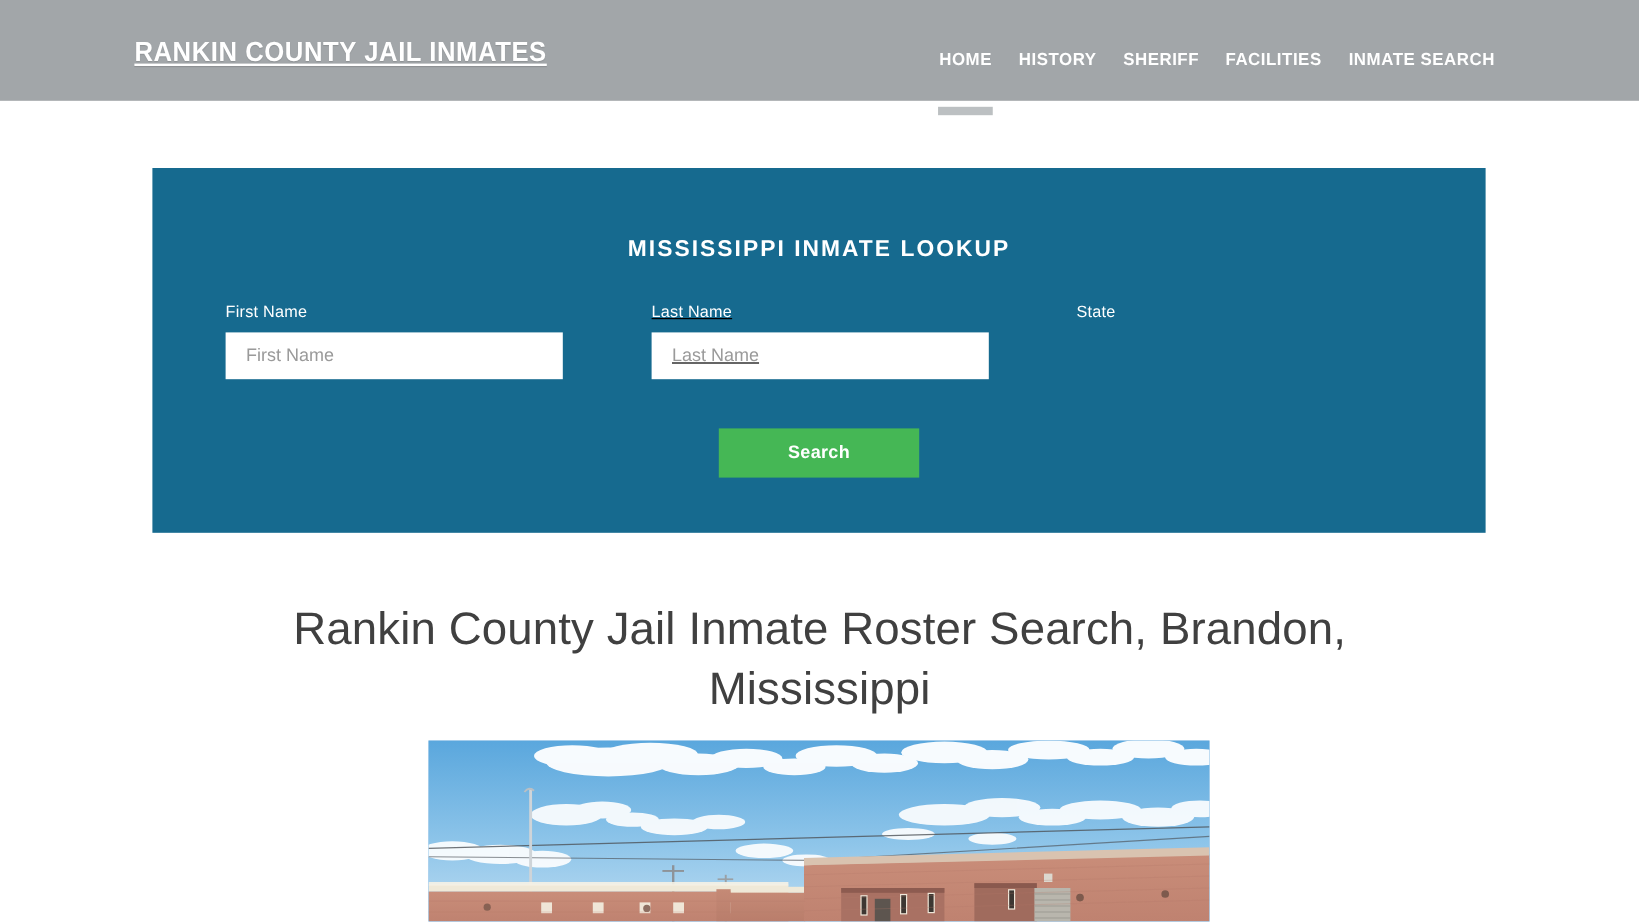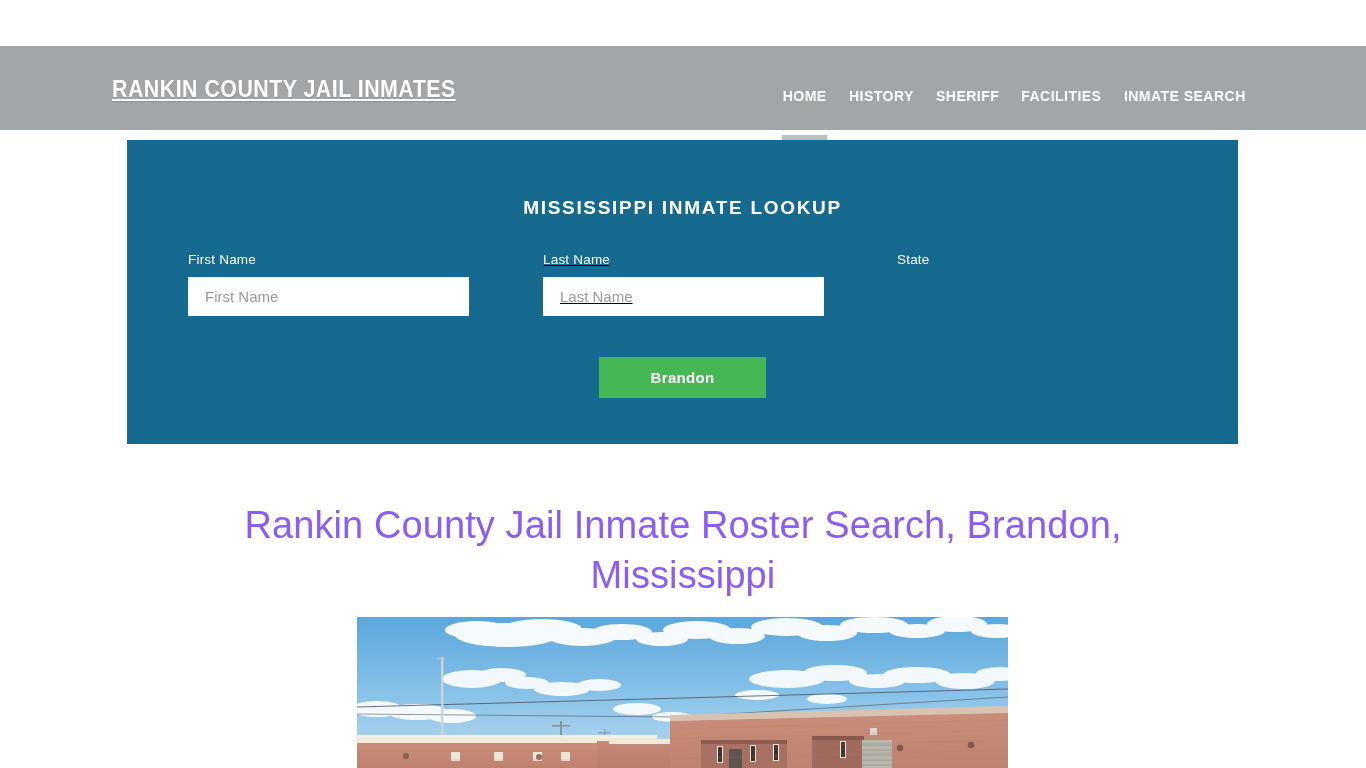--- a/index.html
+++ b/index.html
@@ -16,21 +16,20 @@
   }
 
   
   .site-header {
     position: absolute;
     top: 0;
     left: 0;
     width: 1366px;
     height: 84px;
     background: #a2a6a9;
-    margin-top: 46px;
   }
   .brand {
     position: absolute;
     left: 112px;
     top: 30px;
     color: #ffffff;
     font-family: "Liberation Sans Narrow", "Liberation Sans", sans-serif;
     font-size: 23px;
     font-weight: bold;
     letter-spacing: 0.5px;
@@ -151,21 +150,21 @@
     cursor: pointer;
   }
 
   
   .page-heading {
     position: absolute;
     left: 183px;
     top: 500px;
     width: 1000px;
     text-align: center;
-    color: #8b5cf6;
+    color: #404040;
     font-family: "Liberation Sans Narrow", "Liberation Sans", sans-serif;
     font-size: 38px;
     font-weight: normal;
     line-height: 50px;
     letter-spacing: 0.1px;
     margin: 0;
   }
 
   .hero-photo {
     position: absolute;
@@ -219,21 +218,21 @@
 
   <div class="field field-last">
     <label class="field-label">Last Name</label>
     <input class="field-input" type="text" placeholder="Last Name" style="">
   </div>
 
   <div class="field field-state">
     <label class="field-label">State</label>
   </div>
 
-  <button class="search-button" type="submit">Brandon</button>
+  <button class="search-button" type="submit">Search</button>
 </section>
 
 <h1 class="page-heading">Rankin County Jail Inmate Roster Search, Brandon, Mississippi</h1>
 
 <figure class="hero-photo" style="margin:0;">
   <svg width="651" height="151" viewBox="0 0 651 151" xmlns="http://www.w3.org/2000/svg">
     <defs>
       <linearGradient id="skyGrad" x1="0" y1="0" x2="0" y2="1">
         <stop offset="0%" stop-color="#5aa7dd"></stop>
         <stop offset="55%" stop-color="#8cc4e9"></stop>

